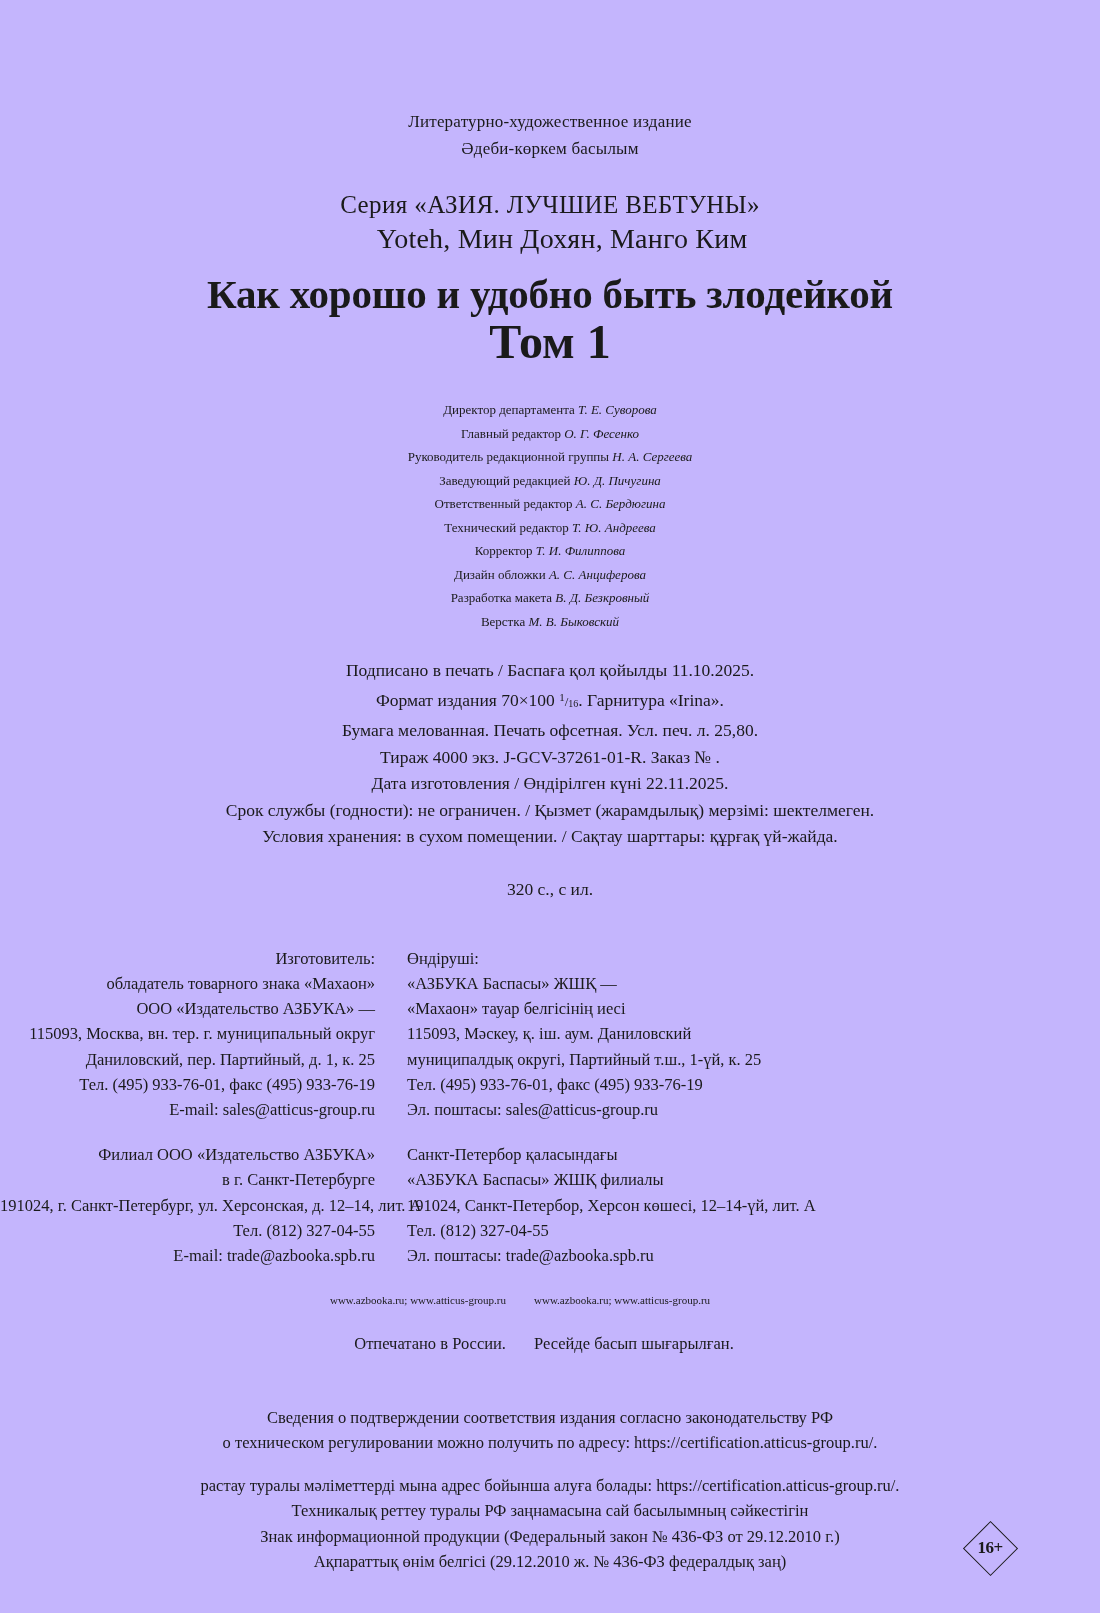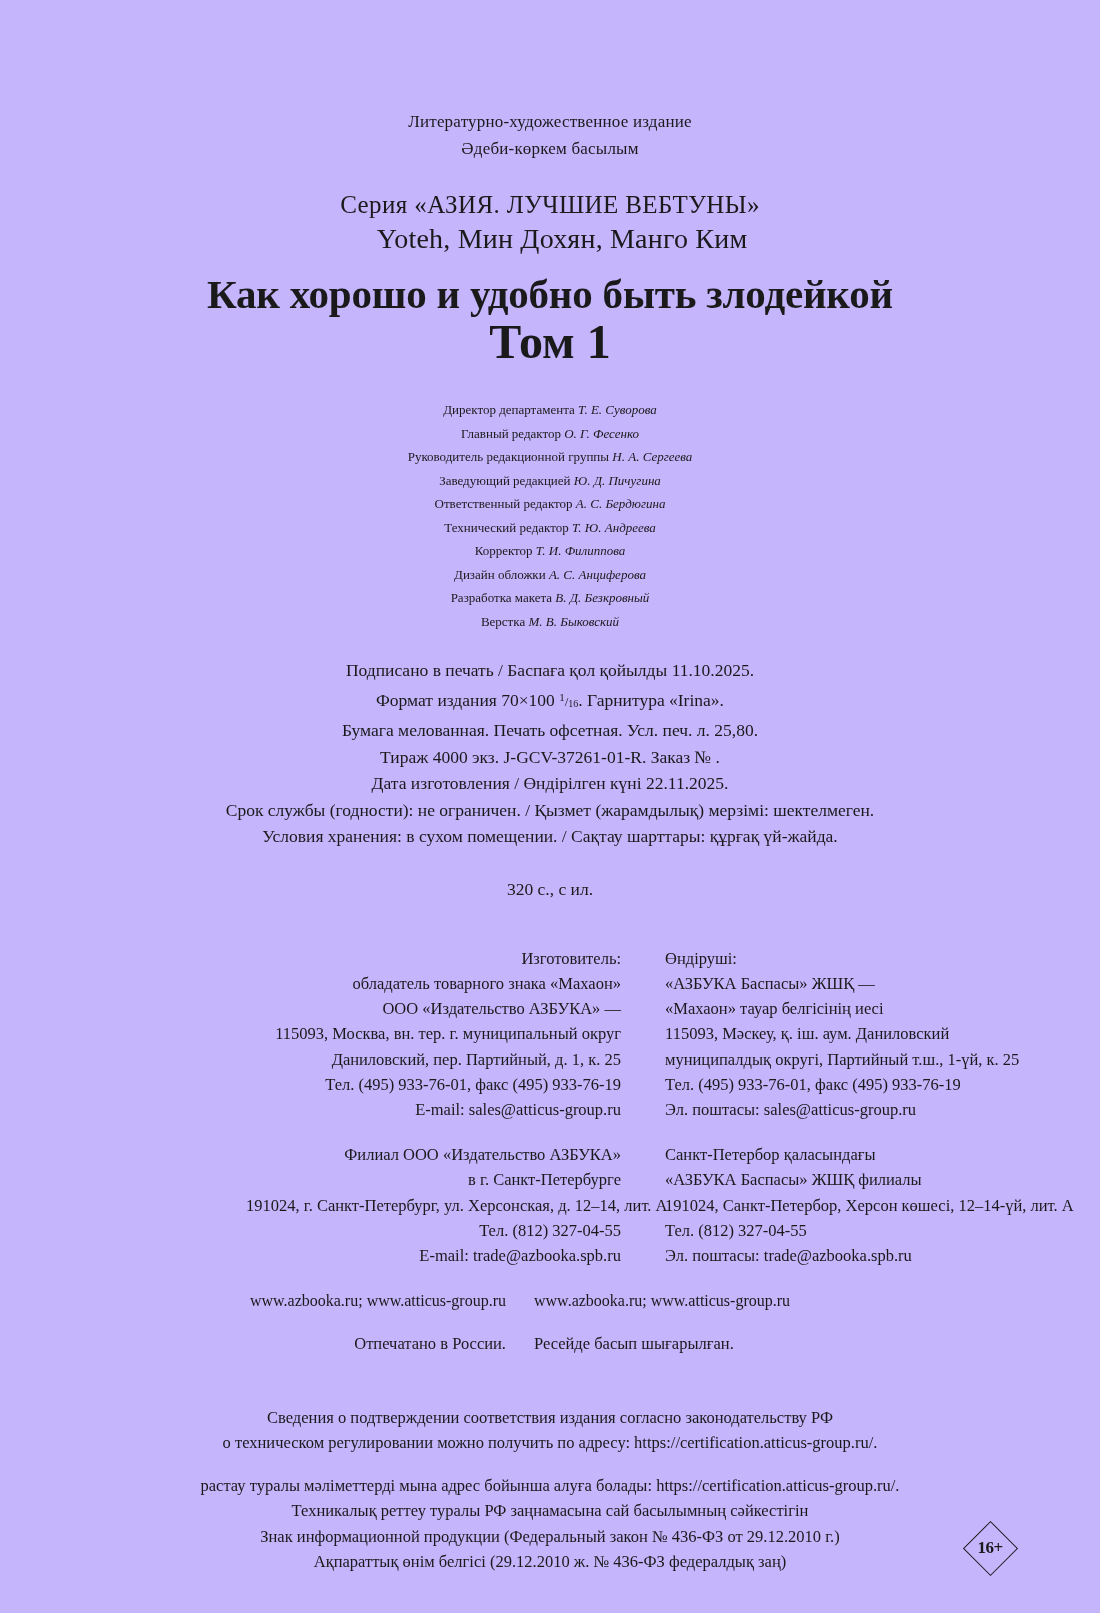--- a/index.html
+++ b/index.html
@@ -105,22 +105,22 @@
     text-align: center;
     margin-top: 26px;
     font-size: 17.5px;
     line-height: 26px;
   }
 
   
   .publisher {
     margin-top: 44px;
     display: flex;
-    justify-content: flex-end;
-    gap: 16px;
+    justify-content: flex-start;
+    gap: 4px;
   }
   .pub-col {
     font-size: 16.5px;
     line-height: 25.2px;
   }
   .pub-col.left {
     width: 375px;
     text-align: right;
     padding-right: 14px;
   }
@@ -136,21 +136,21 @@
     white-space: nowrap;
   }
 
   
   .weblines {
     margin-top: 20px;
     display: flex;
     justify-content: center;
   }
   .weblines .pub-col {
-    font-size: 16px;
+    font-size: 11px;
     line-height: 25.2px;
   }
   .printed {
     margin-top: 18px;
     display: flex;
     justify-content: center;
   }
 
   
   .certification {

